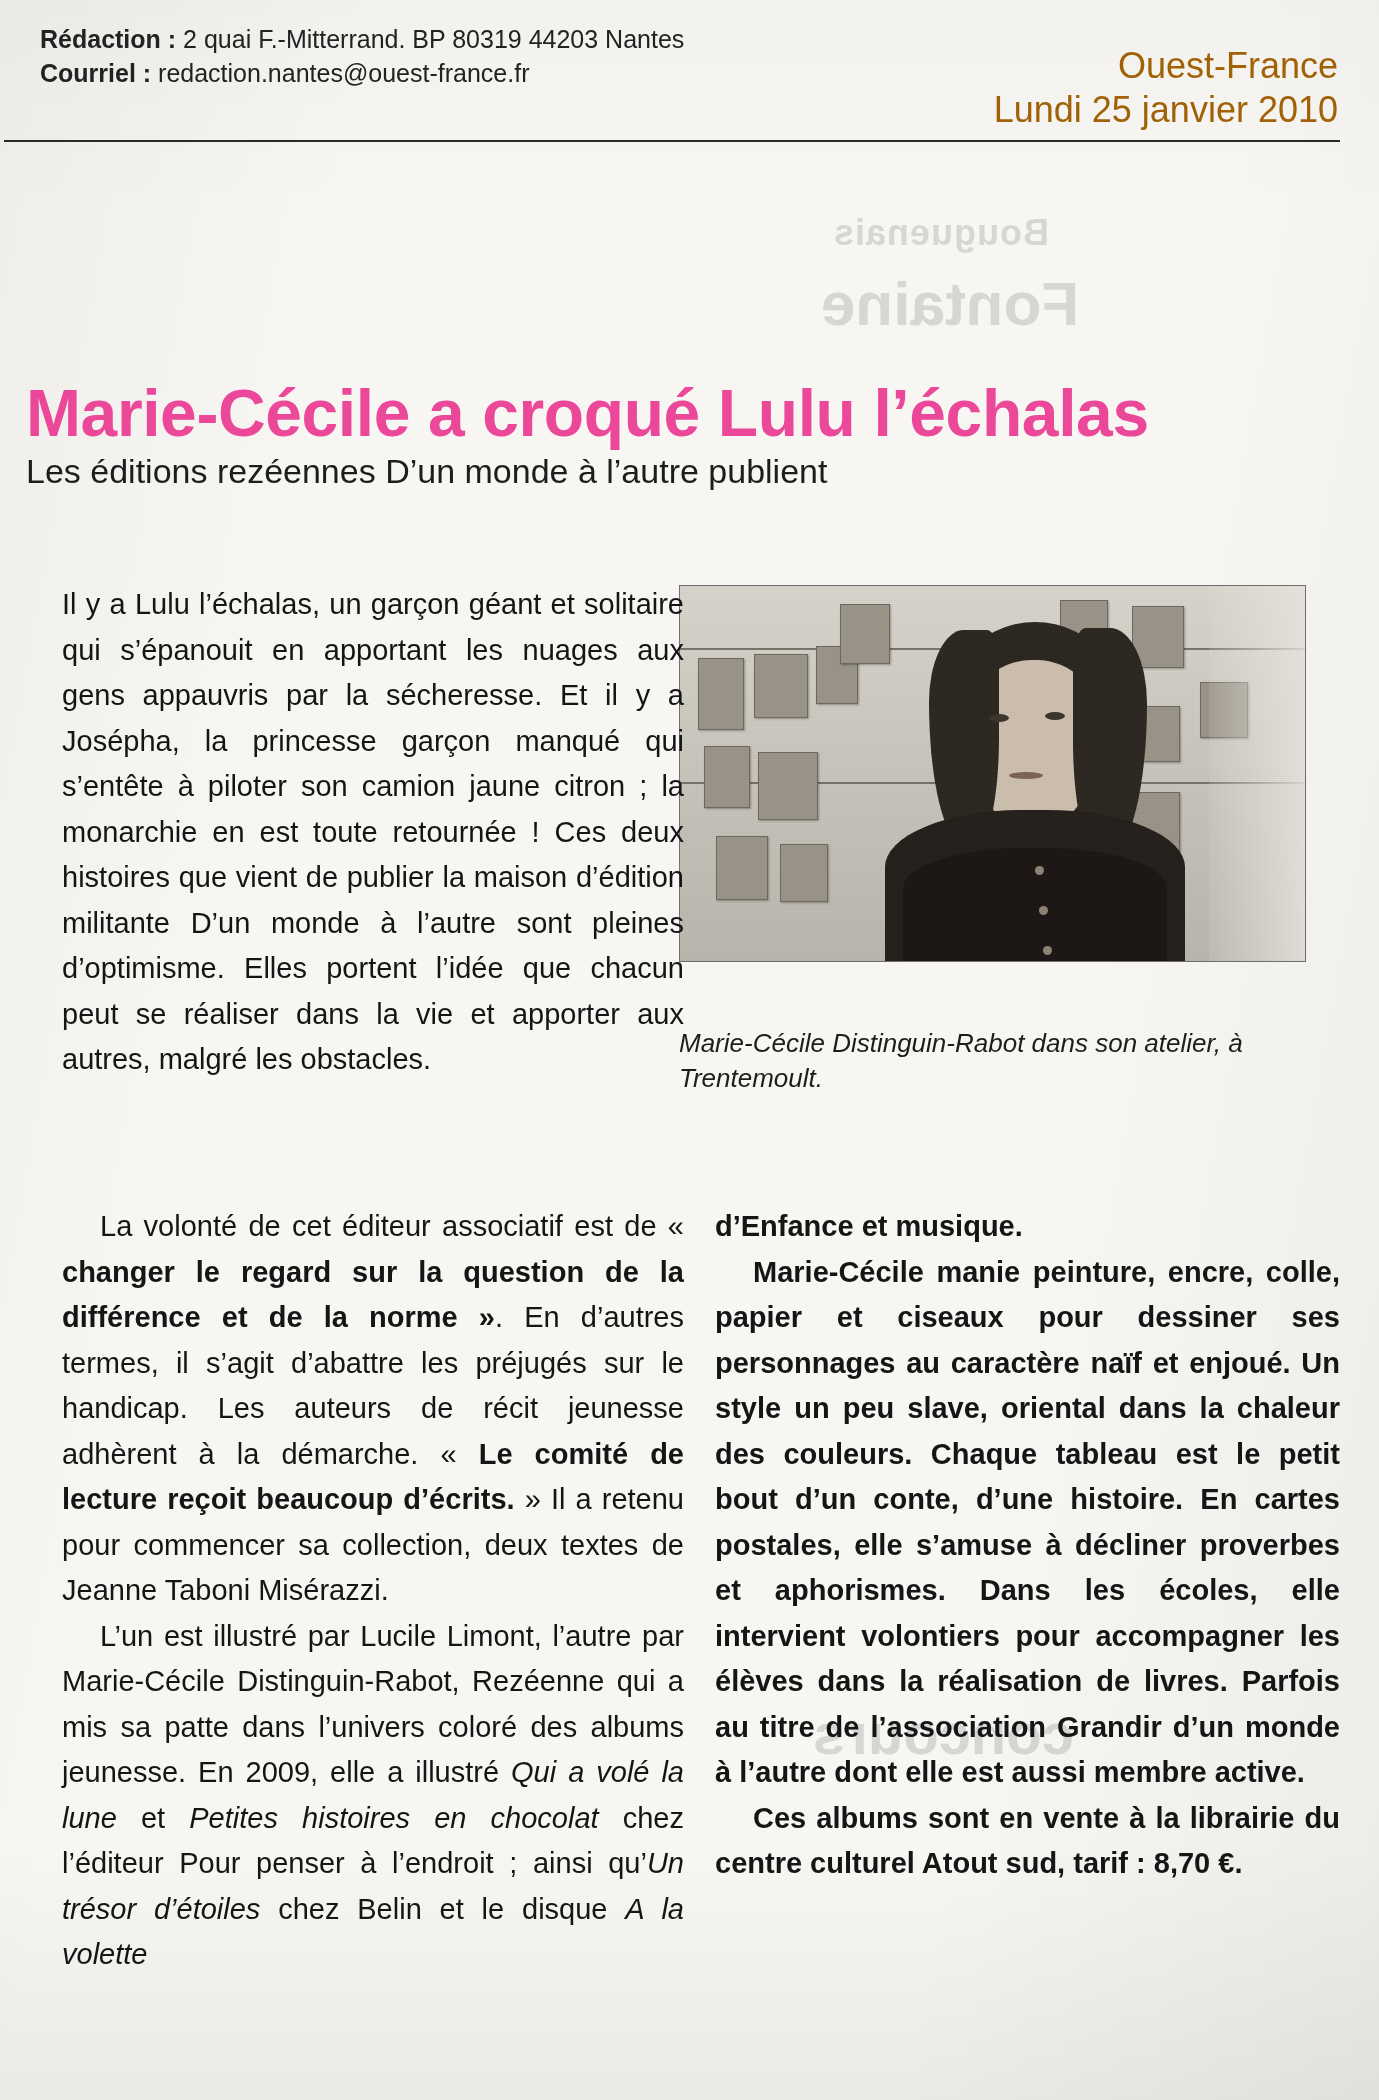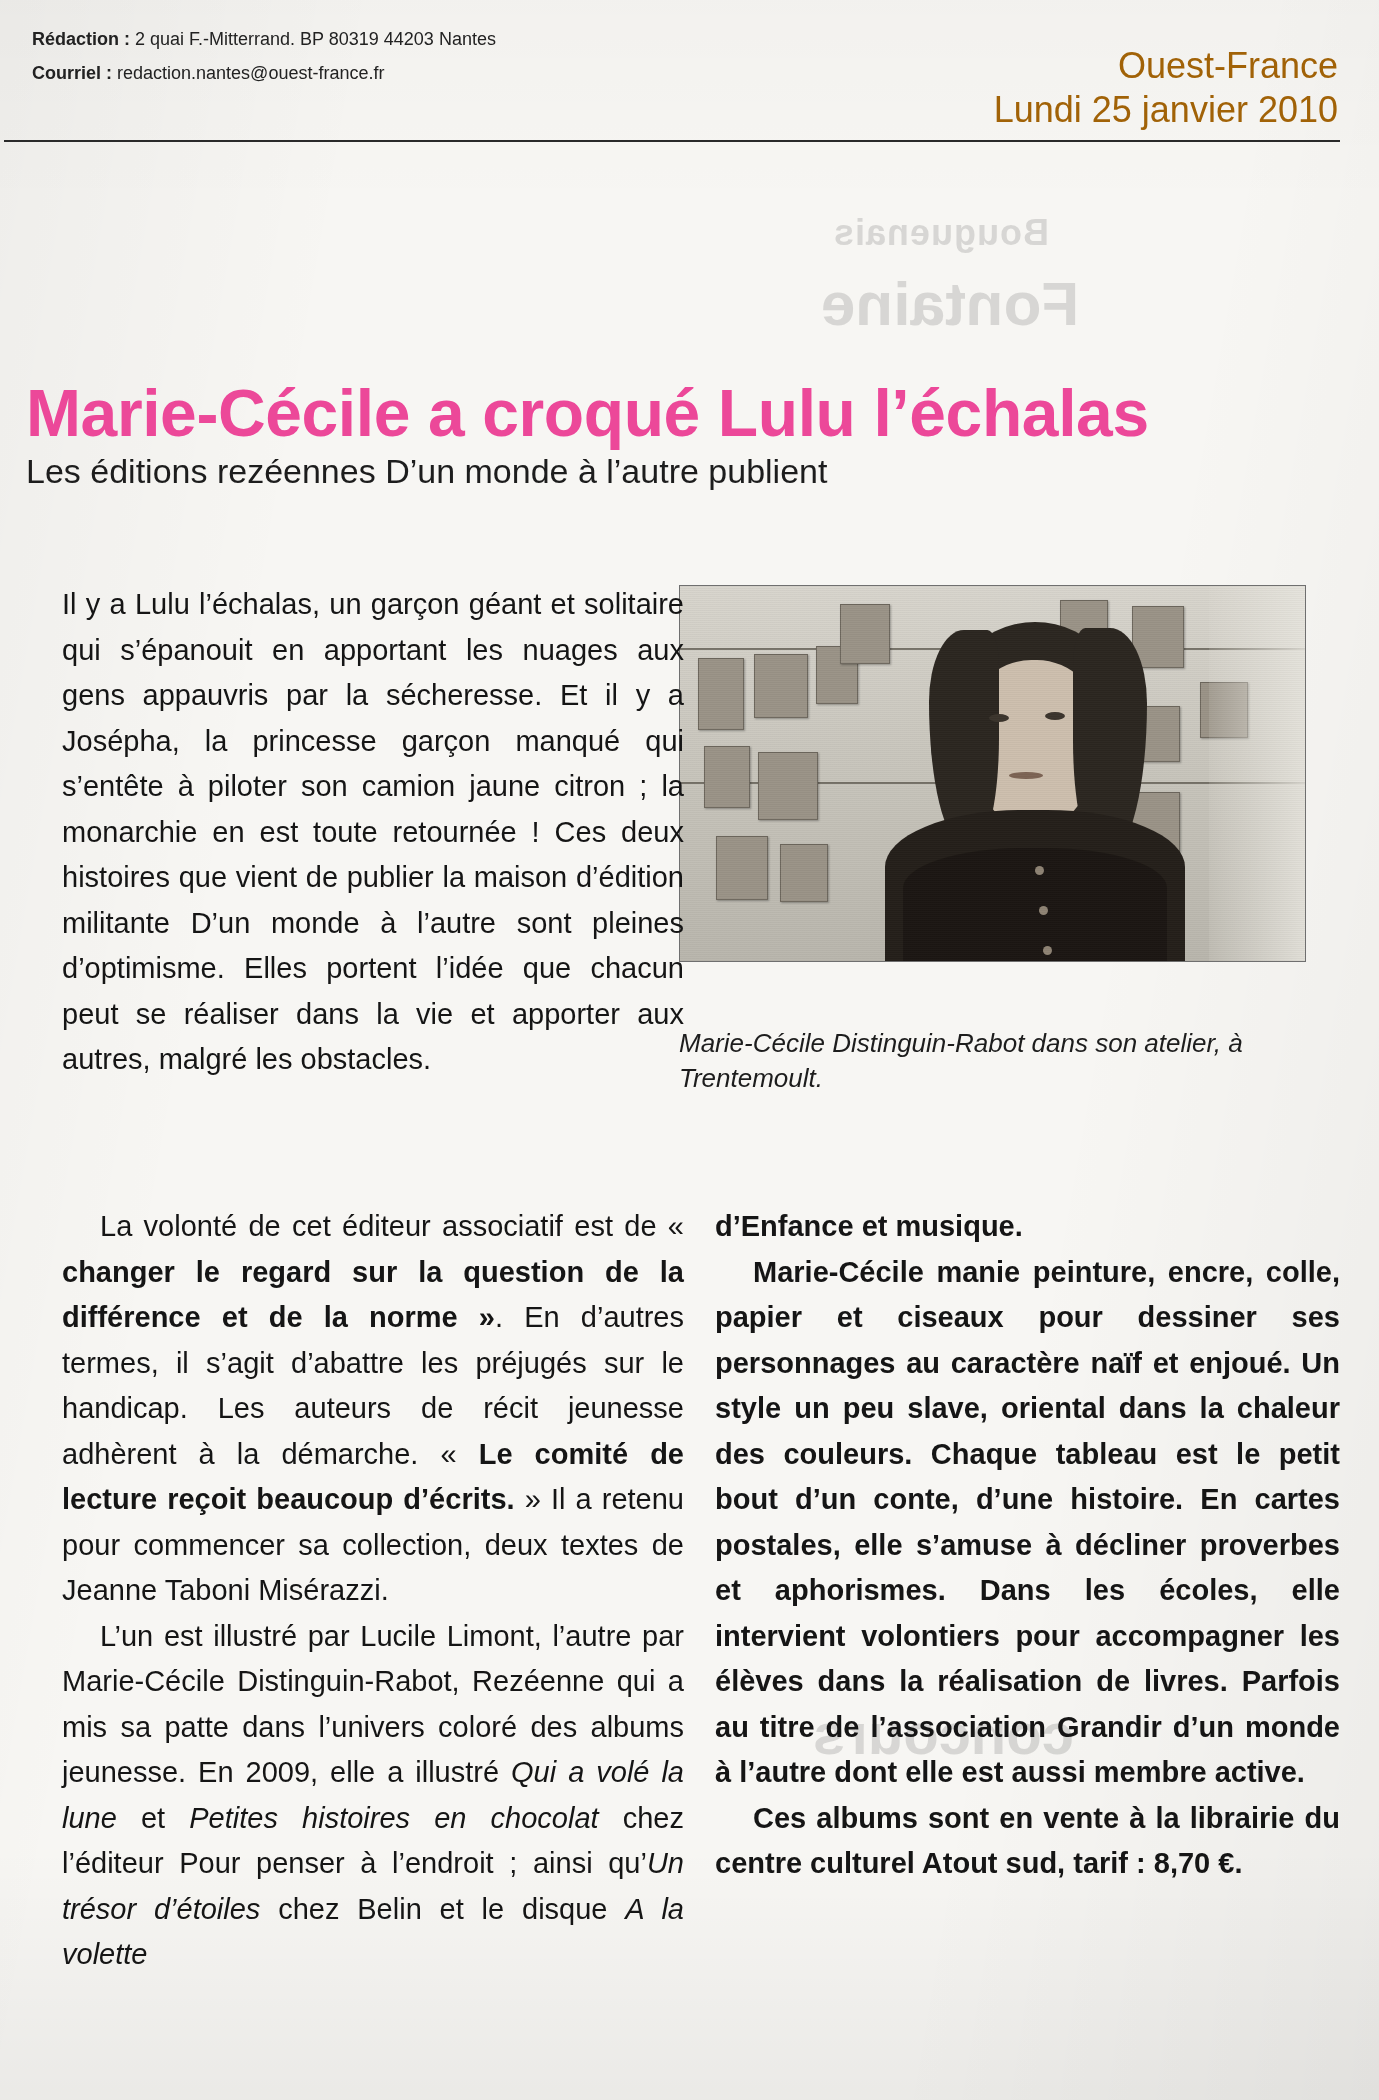--- a/index.html
+++ b/index.html
@@ -33,24 +33,24 @@
 
   
   .masthead {
     position: absolute;
     left: 28px;
     top: 22px;
     width: 1320px;
   }
   .masthead-left {
     position: absolute;
-    left: 4px;
+    left: 12px;
     top: 0;
     width: 820px;
-    font-size: 18px;
+    font-size: 25px;
     line-height: 34px;
     color: #222;
   }
   .masthead-left .ln { white-space: nowrap; }
   .masthead-left b { font-weight: bold; }
   .masthead-right {
     position: absolute;
     right: 10px;
     top: 22px;
     text-align: right;

